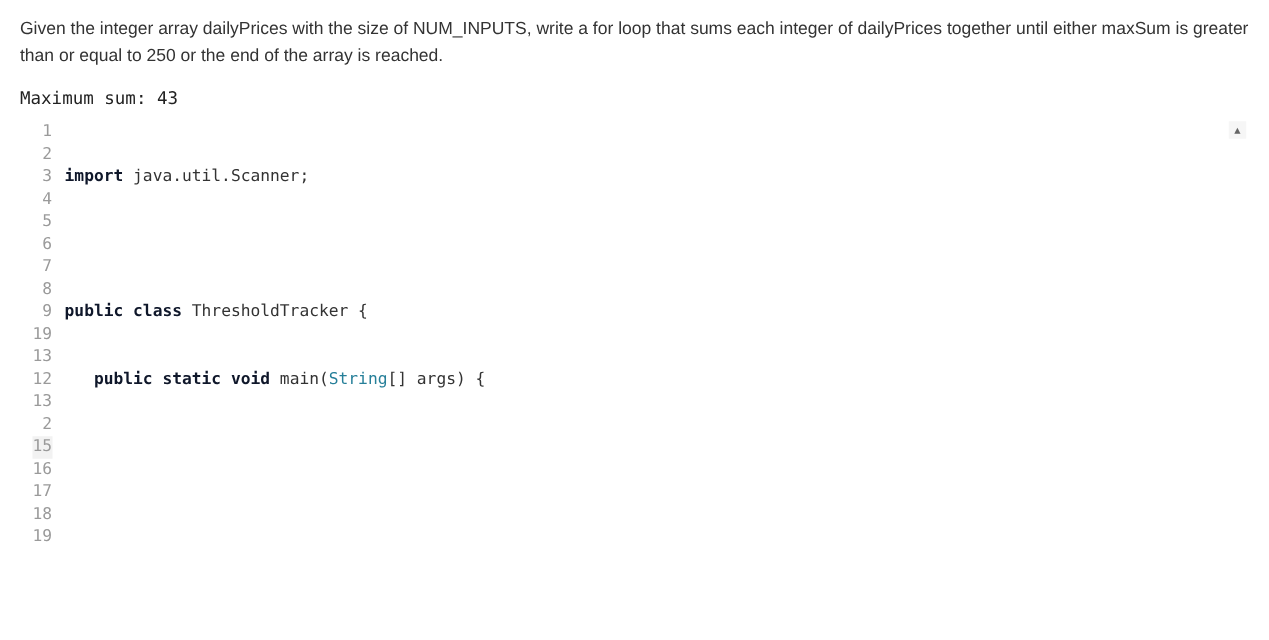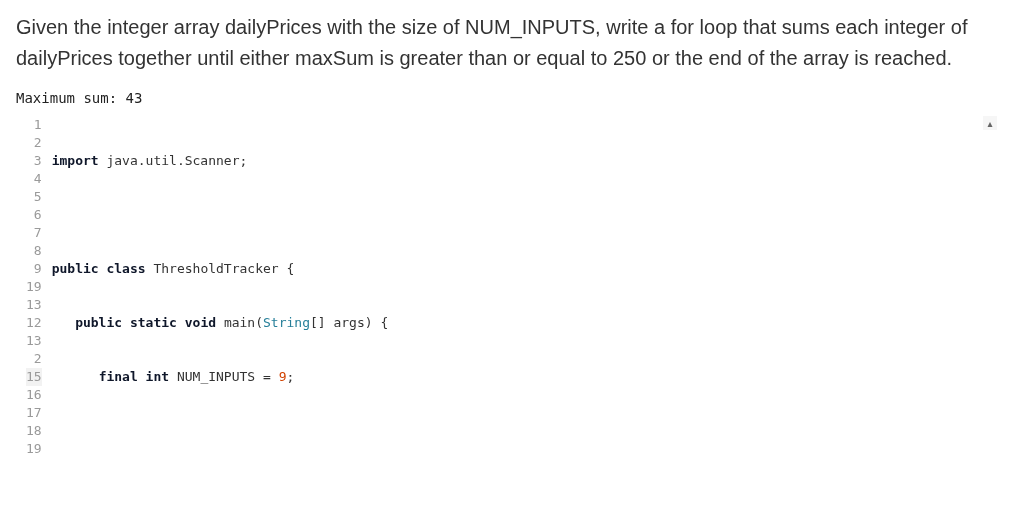--- a/index.html
+++ b/index.html
@@ -8,21 +8,21 @@
     font-family: "Helvetica Neue", Helvetica, Arial, sans-serif;
     font-size: 14px;
     color: #333;
     background: #fff;
     padding: 12px 16px 0 16px;
     width: 1015px;
     height: 512px;
     overflow: hidden;
     position: relative;
   }
-  .problem-text { line-height: 1.55; font-size: 20px; color:#333; }
+  .problem-text { line-height: 1.55; font-size: 14px; color:#333; }
   .problem-text p { margin: 0 0 10px 0; }
   .mono { font-family: "Consolas","Menlo","DejaVu Sans Mono",monospace; }
   .output-line {
     font-family: "Consolas","Menlo","DejaVu Sans Mono",monospace;
     font-size: 14px;
     margin: 16px 0 10px 0;
     color:#222;
   }
   .editor-wrap { position: relative; margin-top: 6px; }
   .editor {
@@ -106,21 +106,20 @@
       <div>16</div>
       <div>17</div>
       <div>18</div>
       <div>19</div>
     </div>
     <div class="code">
       <div class="code-line"><span class="kw">import</span><span class="id"> </span><span class="id">java.util.Scanner</span><span class="punc">;</span></div>
       <div class="code-line"></div>
       <div class="code-line"><span class="kw">public</span><span> </span><span class="kw">class</span><span> </span><span class="id">ThresholdTracker</span><span class="punc"> {</span></div>
       <div class="code-line"><span>   </span><span class="kw">public</span><span> </span><span class="kw">static</span><span> </span><span class="kw">void</span><span> </span><span class="id">main</span><span class="punc">(</span><span class="type">String</span><span class="id">[] args</span><span class="punc">) {</span></div>
-      <div class="code-line"><span>      </span><span class="kw">final</span><span> </span><span class="kw">int</span><span> </span><span class="id">NUM_INPUTS</span><span class="punc"> = </span><span class="num">9</span><span class="punc">;</span></div>
       
       
       
       
       
       
       
       
       
       

